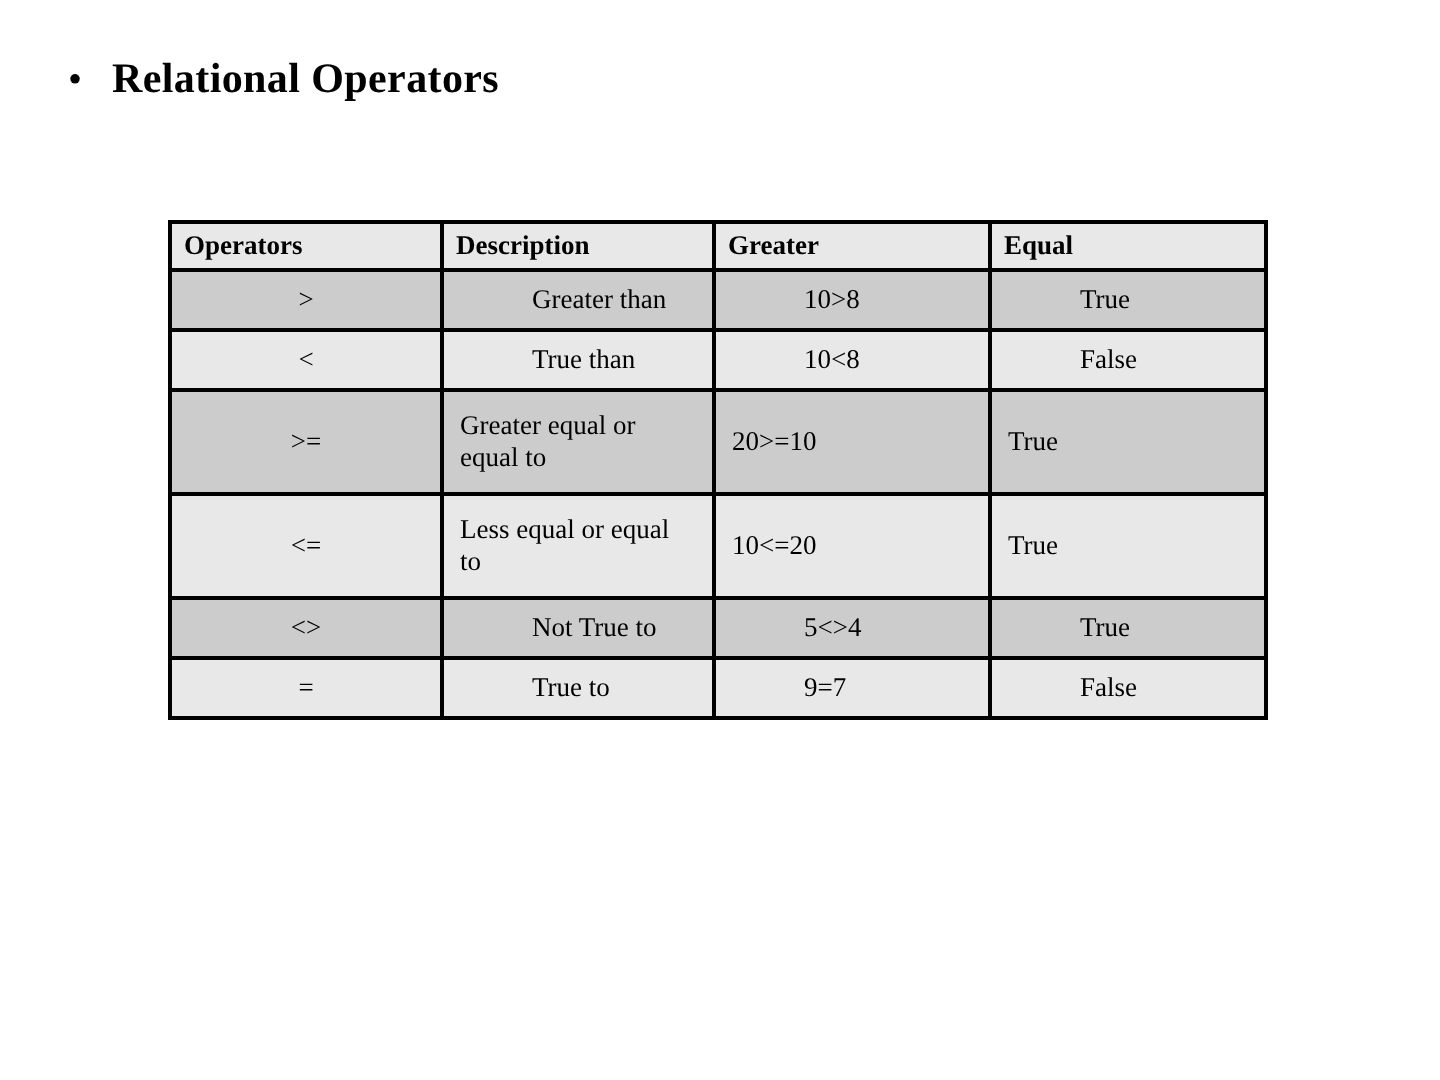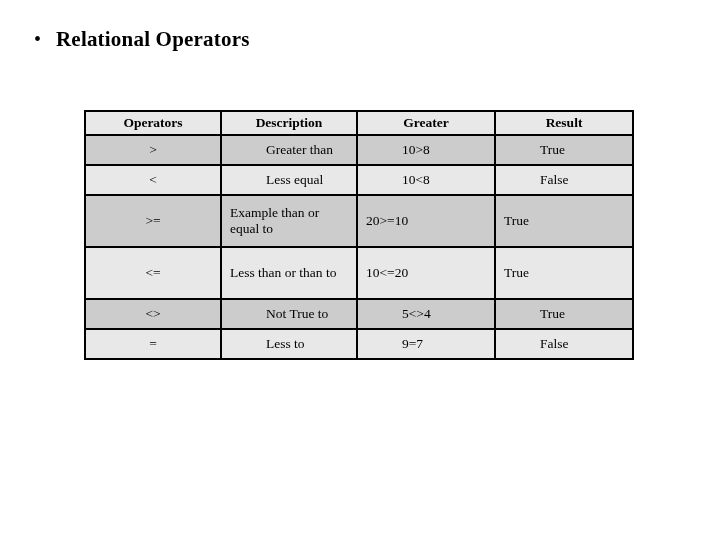--- a/index.html
+++ b/index.html
@@ -69,21 +69,21 @@
   table.ops th,
   table.ops td {
     border: 2px solid #000000;
     font-size: 13.5px;
     color: #000000;
     vertical-align: middle;
     box-sizing: border-box;
   }
   table.ops th {
     font-weight: bold;
-    text-align: center;
+    text-align: left;
     height: 16px;
     padding: 3px 6px;
     background: #e8e8e8;
     margin-top: 41px;
   }
   table.ops td {
     font-weight: normal;
     padding: 5px 8px;
   }
   table.ops td.op {
@@ -119,57 +119,57 @@
         <col class="c-op">
         <col class="c-desc">
         <col class="c-ex">
         <col class="c-res">
       </colgroup>
       <thead>
         <tr>
           <th>Operators</th>
           <th>Description</th>
           <th>Greater</th>
-          <th>Result</th>
+          <th>Equal</th>
         </tr>
       </thead>
       <tbody>
         <tr class="shade-dark r-short">
           <td class="op">&gt;</td>
           <td class="desc">Greater than</td>
           <td class="ex">10&gt;8</td>
           <td class="res">True</td>
         </tr>
         <tr class="shade-light r-short">
           <td class="op">&lt;</td>
-          <td class="desc">Less equal</td>
+          <td class="desc">True than</td>
           <td class="ex">10&lt;8</td>
           <td class="res">False</td>
         </tr>
         <tr class="shade-dark r-tall">
           <td class="op">&gt;=</td>
-          <td class="desc">Example than or equal to</td>
+          <td class="desc">Greater equal or equal to</td>
           <td class="ex">20&gt;=10</td>
           <td class="res">True</td>
         </tr>
         <tr class="shade-light r-tall">
           <td class="op">&lt;=</td>
-          <td class="desc">Less than or than to</td>
+          <td class="desc">Less equal or equal to</td>
           <td class="ex">10&lt;=20</td>
           <td class="res">True</td>
         </tr>
         <tr class="shade-dark r-short">
           <td class="op">&lt;&gt;</td>
           <td class="desc">Not True to</td>
           <td class="ex">5&lt;&gt;4</td>
           <td class="res">True</td>
         </tr>
         <tr class="shade-light r-short">
           <td class="op">=</td>
-          <td class="desc">Less to</td>
+          <td class="desc">True to</td>
           <td class="ex">9=7</td>
           <td class="res">False</td>
         </tr>
       </tbody>
     </table>
   </div>
 
 </div>
 
 </body></html>

